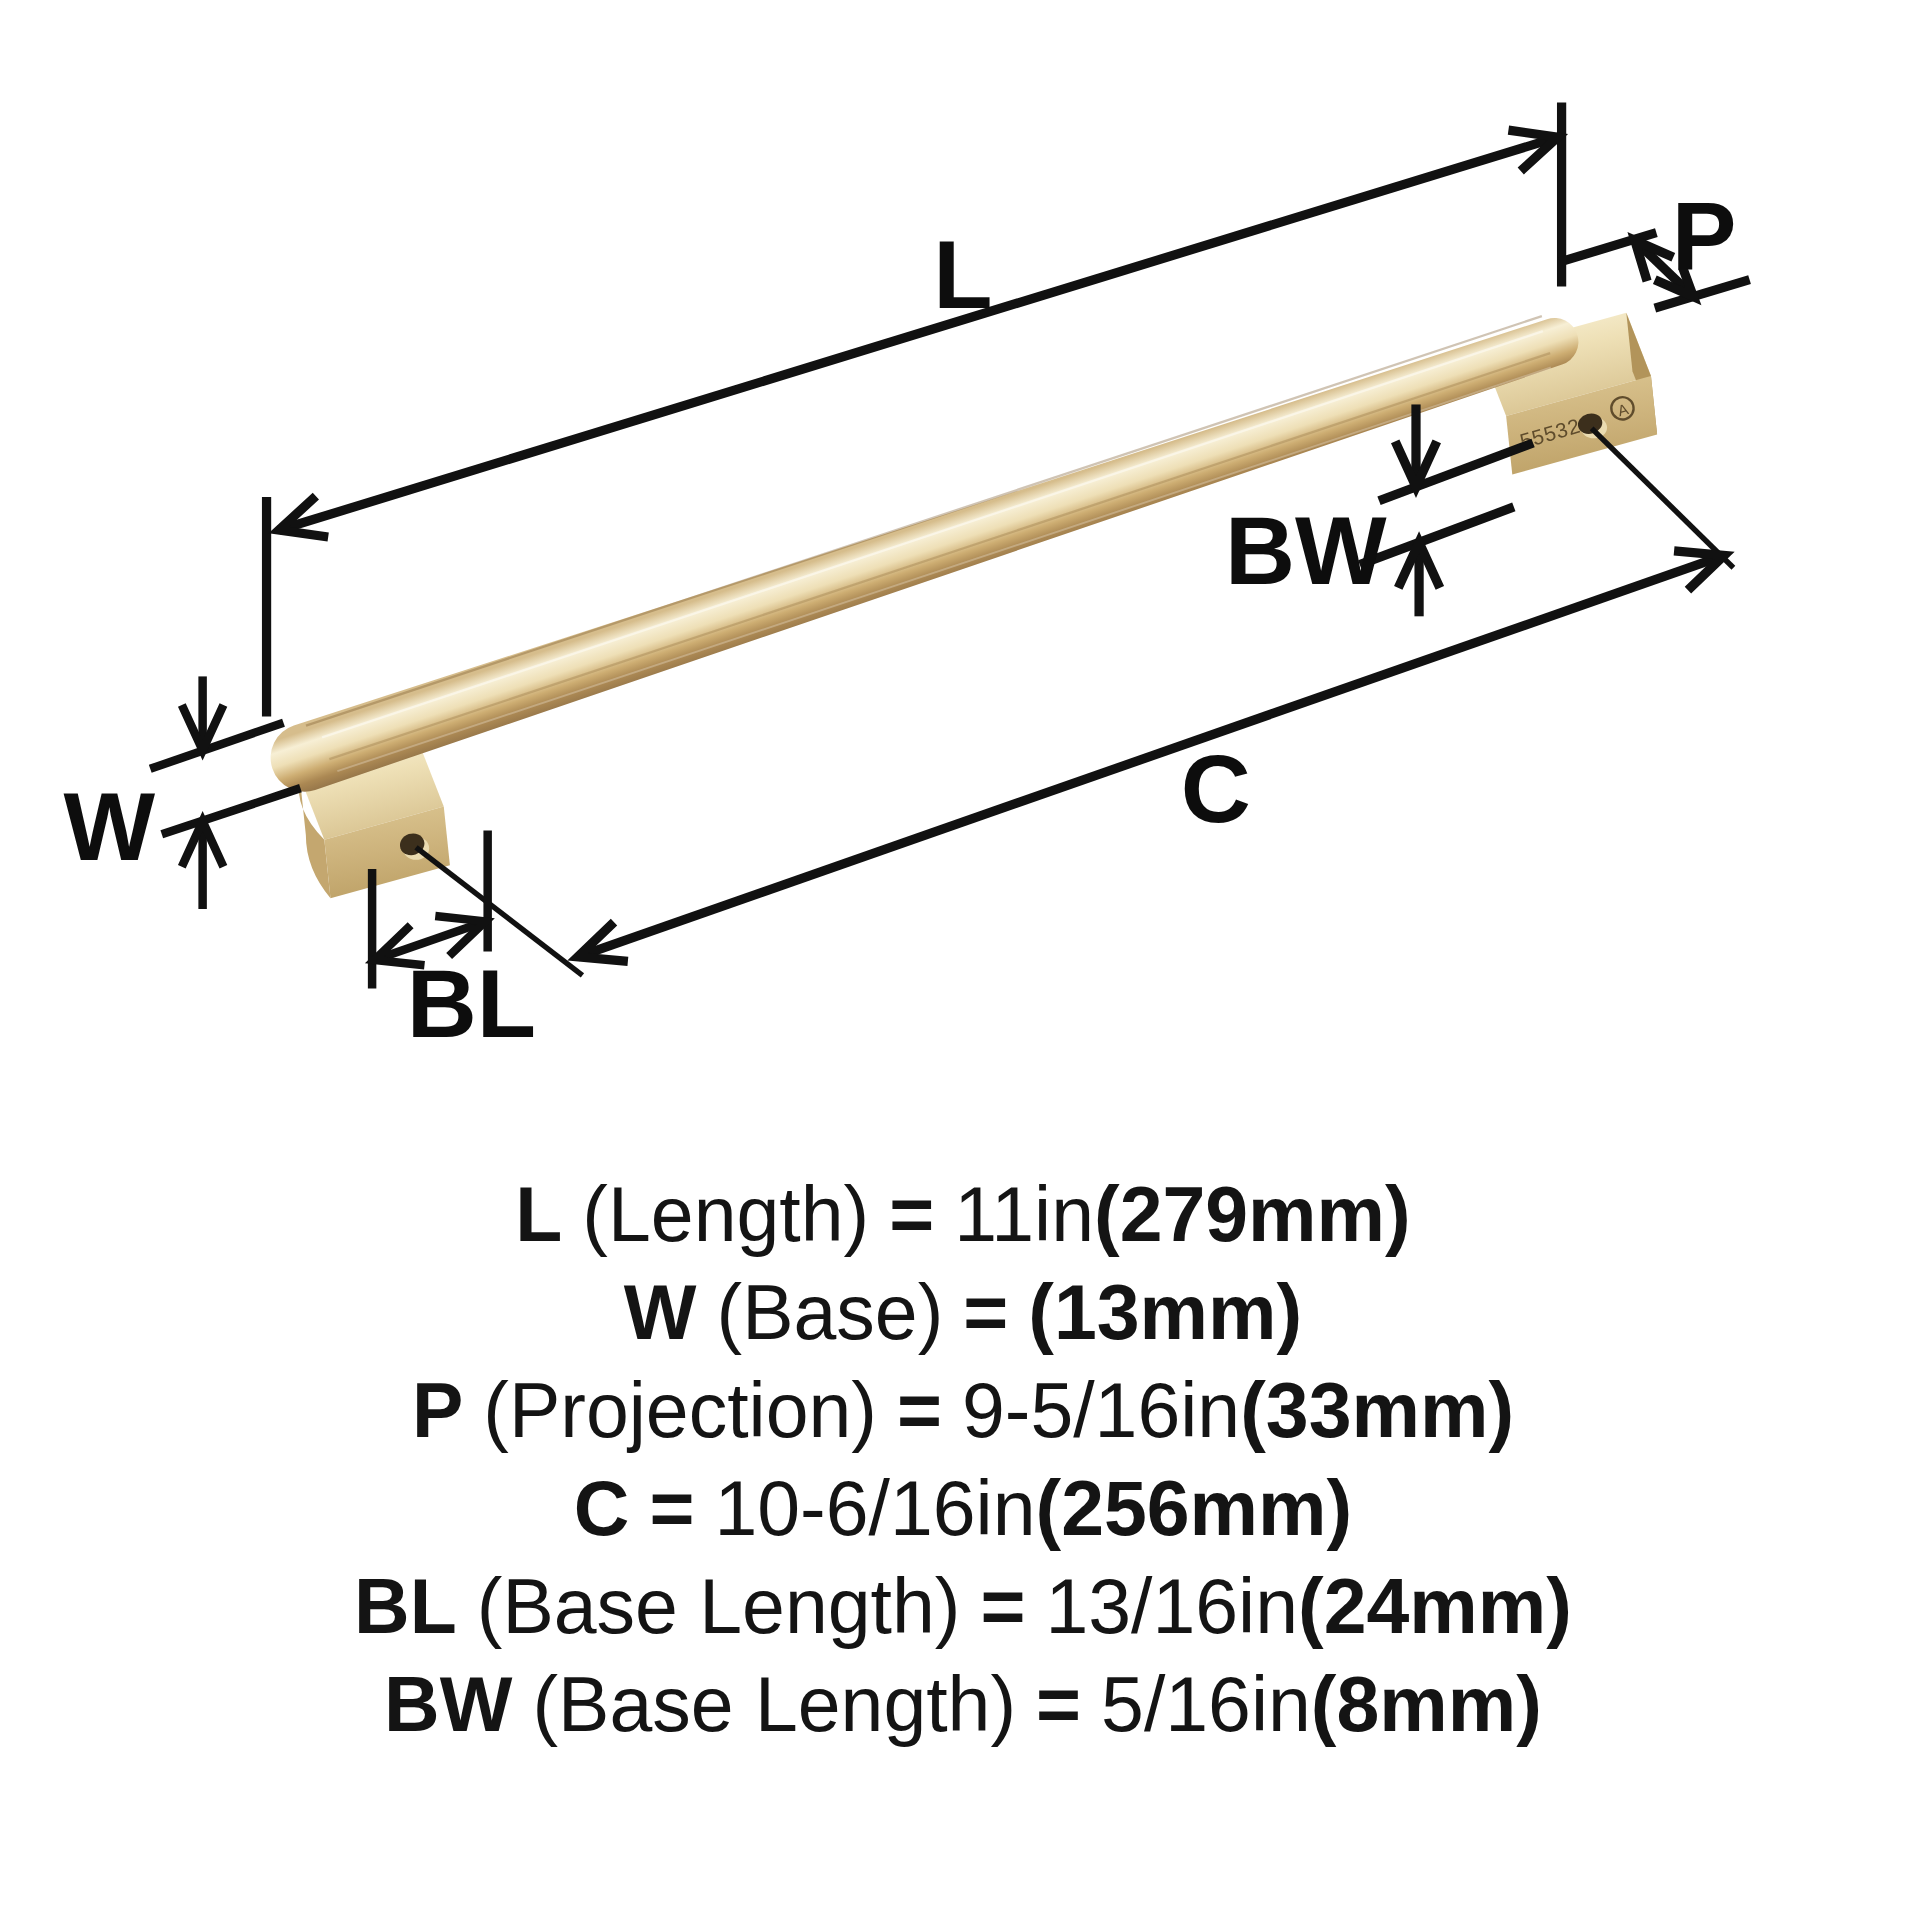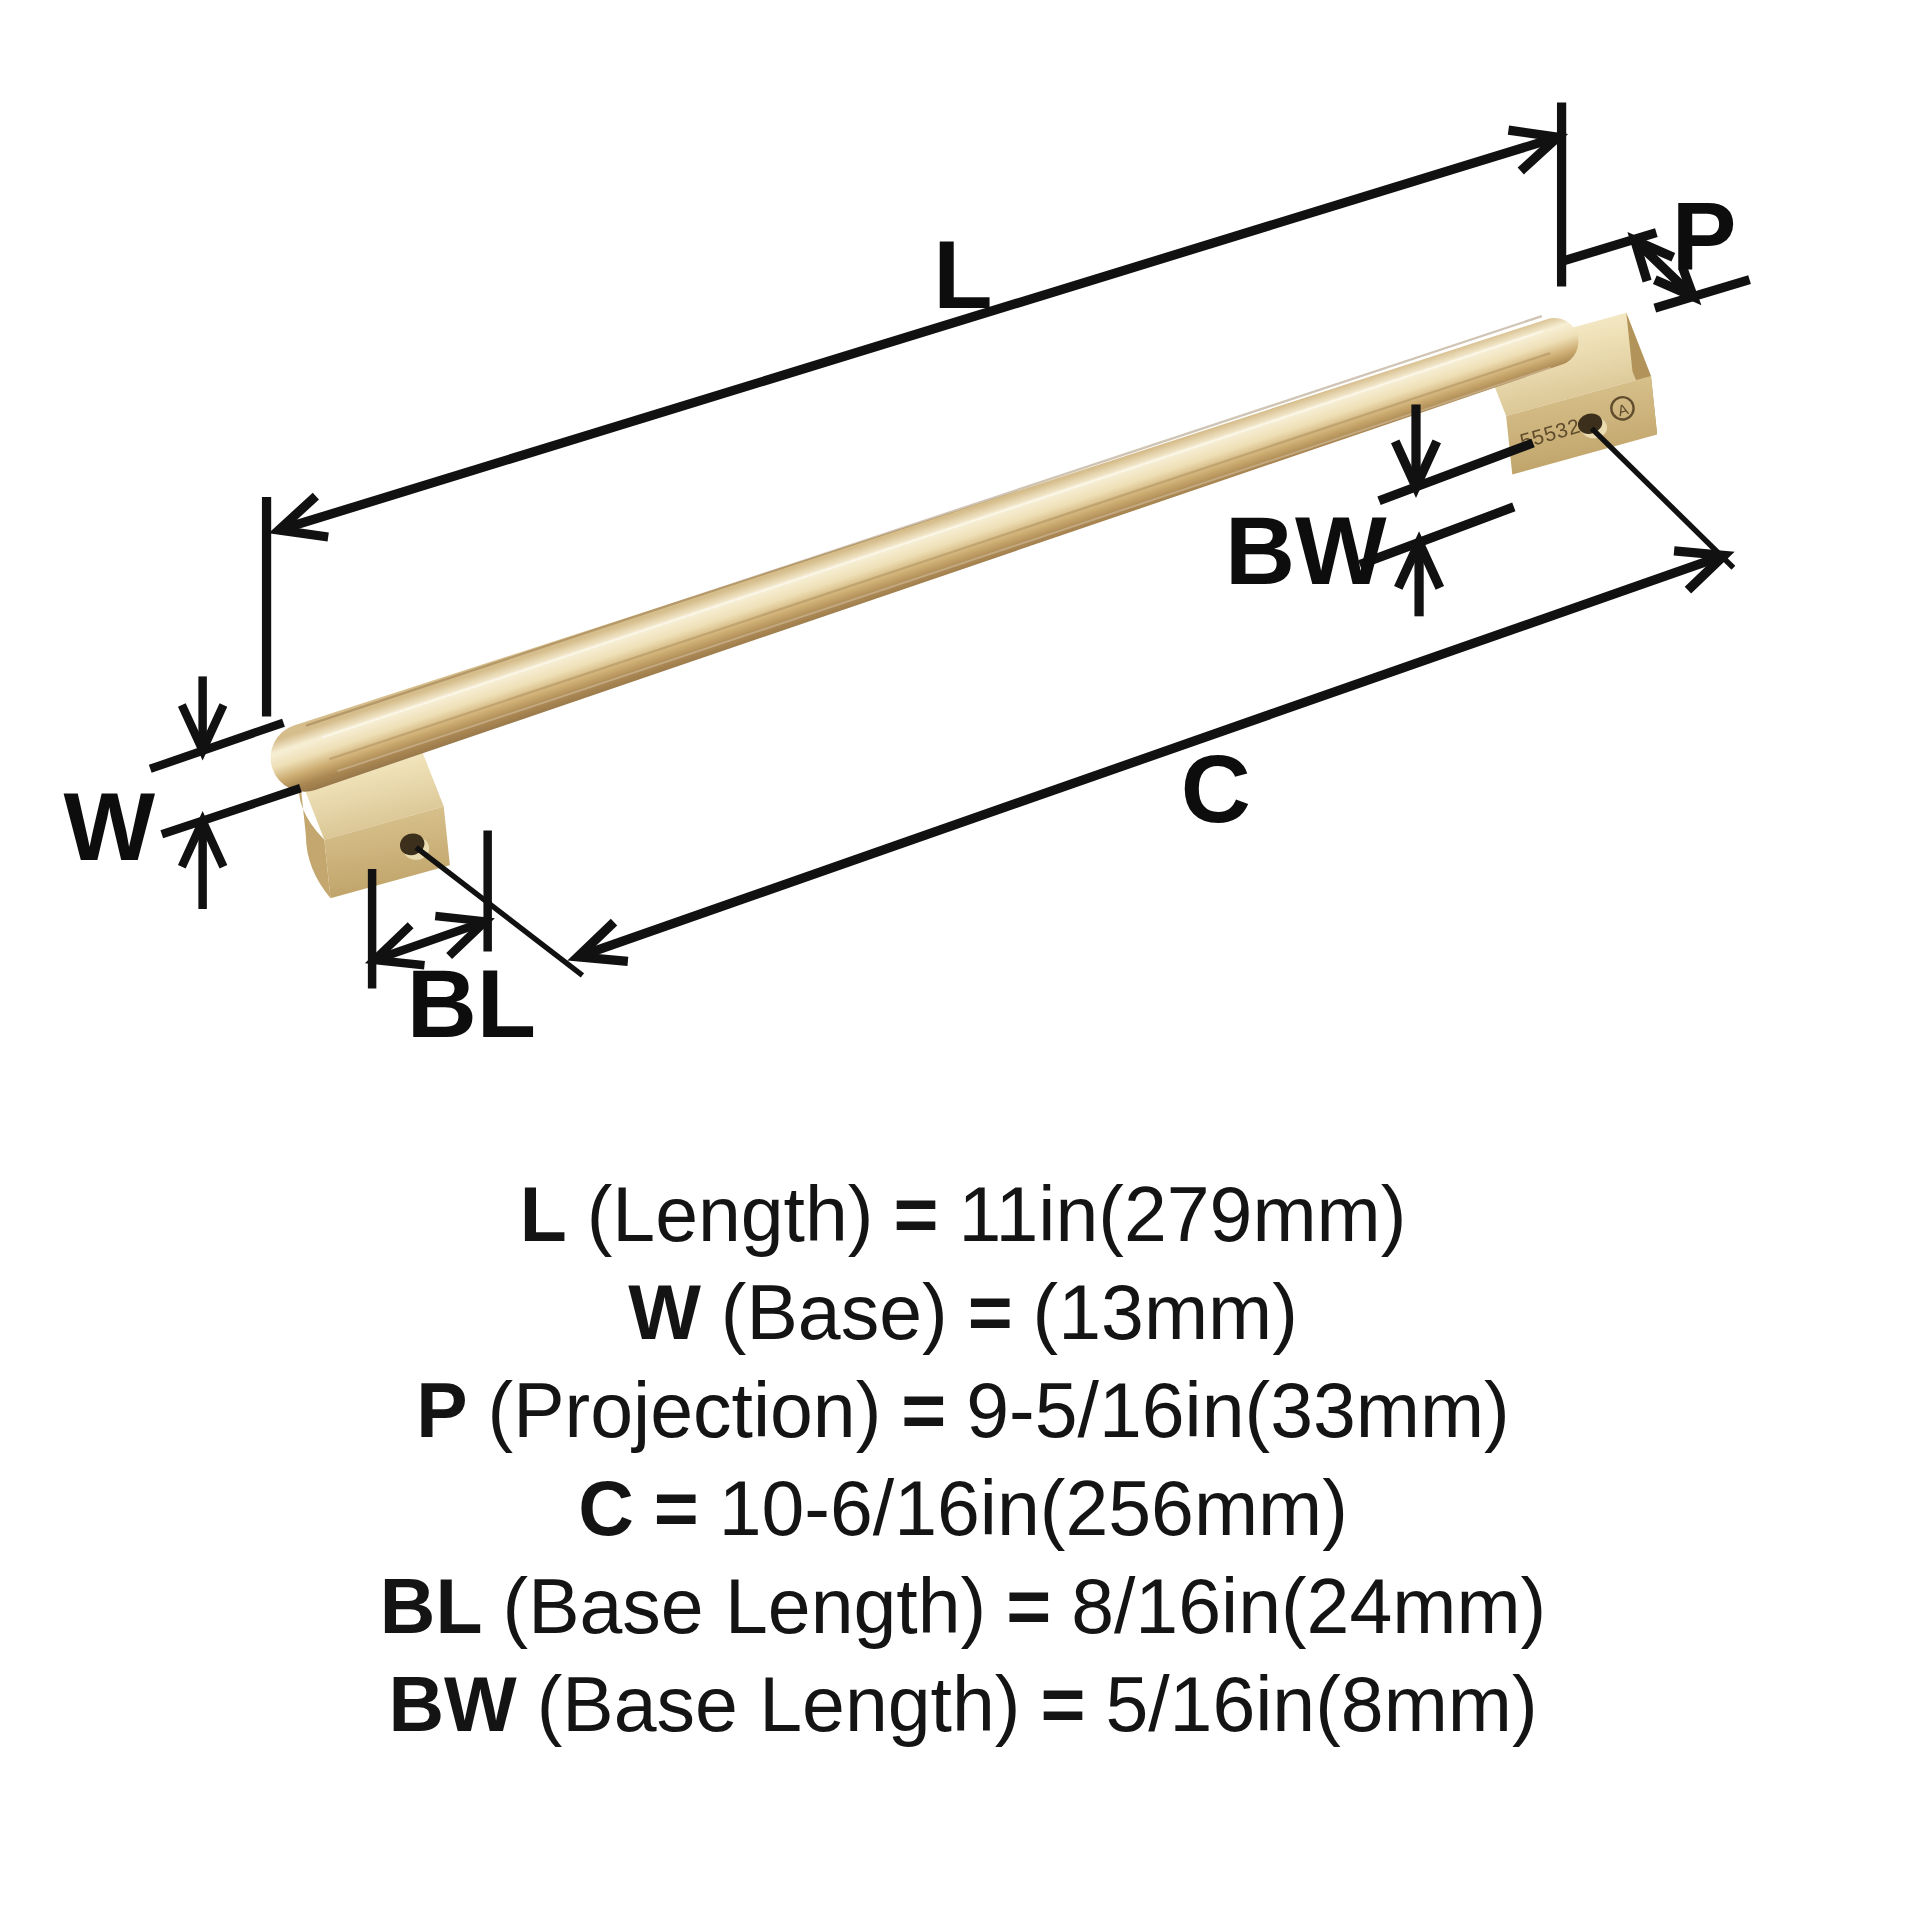--- a/index.html
+++ b/index.html
@@ -5,21 +5,21 @@
   html,body{margin:0;padding:0;background:#ffffff;}
   body{width:1926px;height:1926px;position:relative;font-family:"Liberation Sans",sans-serif;overflow:hidden;}
   #diagram{position:absolute;left:0;top:0;}
   .dim-label{font-family:"Liberation Sans",sans-serif;font-weight:700;fill:#0d0d0d;}
   .specs{position:absolute;left:0;top:1170px;width:1926px;display:flex;flex-direction:column;align-items:center;}
   .spec-row{height:98px;display:flex;align-items:baseline;justify-content:center;font-size:77px;color:#141414;white-space:pre;}
   .spec-sym{font-weight:700;margin-right:20px;}
   .spec-name{font-weight:400;margin-right:20px;}
   .spec-eq{font-weight:700;margin-right:20px;}
   .spec-value{font-weight:400;}
-  .spec-metric{font-weight:400;}
+  .spec-metric{font-weight:700;}
 </style>
 </head>
 <body>
 
 <svg id="diagram" width="1926" height="1171" viewBox="0 0 2500 1520">
   <defs>
     <linearGradient id="barGrad" gradientUnits="userSpaceOnUse" x1="0" y1="-44" x2="0" y2="44">
       <stop offset="0" stop-color="#d6bd8c"></stop>
       <stop offset="0.12" stop-color="#d6bd8c"></stop>
       <stop offset="0.30" stop-color="#f7efd5"></stop>
@@ -136,19 +136,19 @@
   <div class="spec-row">
     <span class="spec-sym">W</span><span class="spec-name">(Base)</span><span class="spec-eq">=</span><span class="spec-metric">(13mm)</span>
   </div>
   <div class="spec-row">
     <span class="spec-sym">P</span><span class="spec-name">(Projection)</span><span class="spec-eq">=</span><span class="spec-value">9-5/16in</span><span class="spec-metric">(33mm)</span>
   </div>
   <div class="spec-row">
     <span class="spec-sym">C</span><span class="spec-eq">=</span><span class="spec-value">10-6/16in</span><span class="spec-metric">(256mm)</span>
   </div>
   <div class="spec-row">
-    <span class="spec-sym">BL</span><span class="spec-name">(Base Length)</span><span class="spec-eq">=</span><span class="spec-value">8/16in</span><span class="spec-metric">(24mm)</span>
+    <span class="spec-sym">BL</span><span class="spec-name">(Base Length)</span><span class="spec-eq">=</span><span class="spec-value">13/16in</span><span class="spec-metric">(24mm)</span>
   </div>
   <div class="spec-row">
     <span class="spec-sym">BW</span><span class="spec-name">(Base Length)</span><span class="spec-eq">=</span><span class="spec-value">5/16in</span><span class="spec-metric">(8mm)</span>
   </div>
 </div>
 
 
 </body></html>

